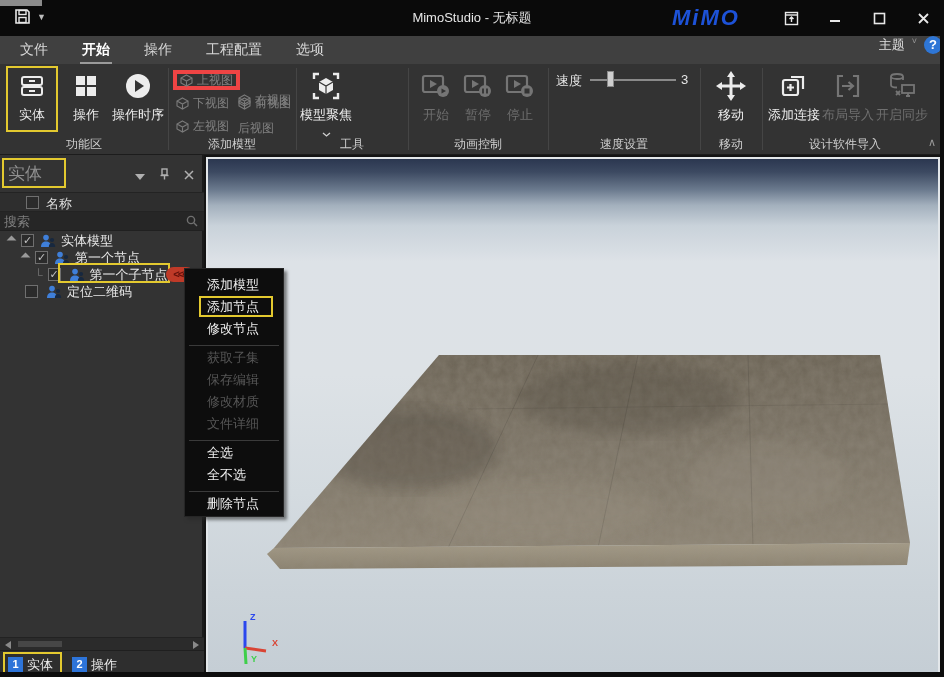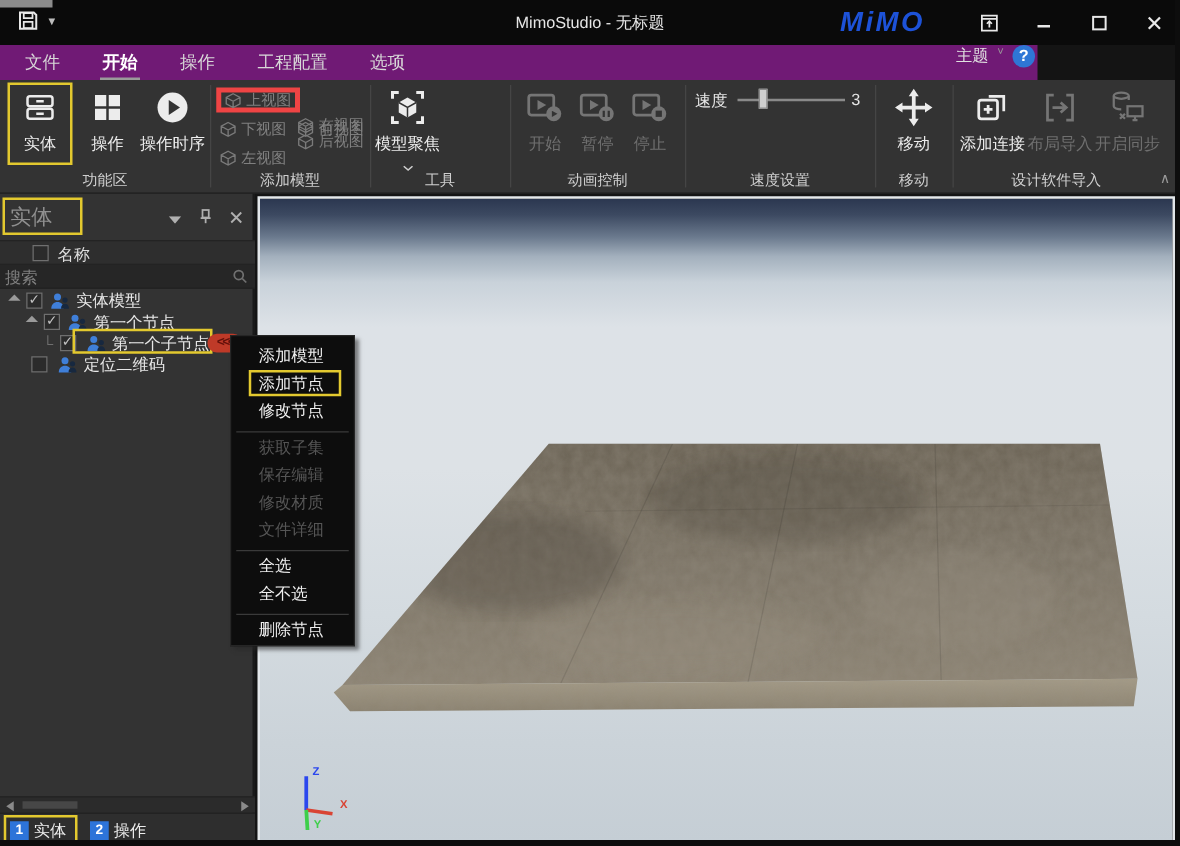--- a/index.html
+++ b/index.html
@@ -12,21 +12,21 @@
   .artifact { position:absolute; left:0; top:0; width:42px; height:6px; background:#8b8b8b; }
   .qat { position:absolute; left:14px; top:8px; display:flex; align-items:center; gap:6px; }
   .qat svg { display:block; }
   .qat .dd { color:#bdbdbd; font-size:9px; }
   .win-title { position:absolute; left:0; right:0; top:0; height:36px; line-height:36px; text-align:center; color:#e6e6e6; font-size:13px; }
   .logo { position:absolute; left:672px; top:5px; color:#1d52d8; font-size:22px; font-weight:800; letter-spacing:2px; font-style:italic; }
   .winbtns { position:absolute; right:6px; top:0; height:36px; display:flex; align-items:center; gap:14px; }
   .winbtn { width:30px; height:26px; display:flex; align-items:center; justify-content:center; color:#e8e8e8; }
 
   
-  .menubar { position:absolute; left:0; top:36px; width:830px; height:28px; background:#701a75; }
+  .menubar { position:absolute; left:0; top:36px; width:944px; height:28px; background:#404040; }
   .menutabs { position:absolute; left:16px; top:0; height:28px; display:flex; gap:26px; align-items:center; }
   .mtab { color:#d8d8d8; font-size:14px; padding:2px 4px; position:relative; }
   .mtab.active { color:#ffffff; font-weight:bold; }
   .mtab.active::after { content:""; position:absolute; left:2px; right:2px; bottom:-3px; height:2px; background:#9a9a9a; }
   .menubar-right { position:absolute; right:2px; top:0; height:28px; display:flex; align-items:flex-start; gap:7px; }
   .theme-label { color:#e0e0e0; font-size:13px; }
   .theme-dd { color:#9a9a9a; font-size:9px; }
   .help-circle { width:18px; height:18px; border-radius:50%; background:#2e76d6; color:#fff; font-size:13px; font-weight:bold; text-align:center; line-height:18px; }
 
   
@@ -220,21 +220,21 @@
           <path d="M6.5 1 L12 4 V9 L6.5 12 L1 9 V4 Z M1 4 L6.5 7 L12 4 M6.5 7 V12" fill="none" stroke="#7a7a7a" stroke-width="1.1"></path>
         </svg>
         <span>前视图</span>
       </div>
     <div class="viewbtn" style="left:173px; top:52px;">
         <svg width="13" height="13" viewBox="0 0 13 13">
           <path d="M6.5 1 L12 4 V9 L6.5 12 L1 9 V4 Z M1 4 L6.5 7 L12 4 M6.5 7 V12" fill="none" stroke="#7a7a7a" stroke-width="1.1"></path>
         </svg>
         <span>左视图</span>
       </div>
-    <div class="viewbtn" style="left:235px; top:39px;">
+    <div class="viewbtn" style="left:235px; top:52px;flex-direction:column;">
         <svg width="13" height="13" viewBox="0 0 13 13">
           <path d="M6.5 1 L12 4 V9 L6.5 12 L1 9 V4 Z M1 4 L6.5 7 L12 4 M6.5 7 V12" fill="none" stroke="#7a7a7a" stroke-width="1.1"></path>
         </svg>
         <span>后视图</span>
       </div>
     <div class="glabel" style="left:168px; width:128px;">添加模型</div>
 
     <div class="bigbtn" style="left:300px; width:52px;">
       <span class="ic">
           <svg width="32" height="32" viewBox="0 0 32 32">

